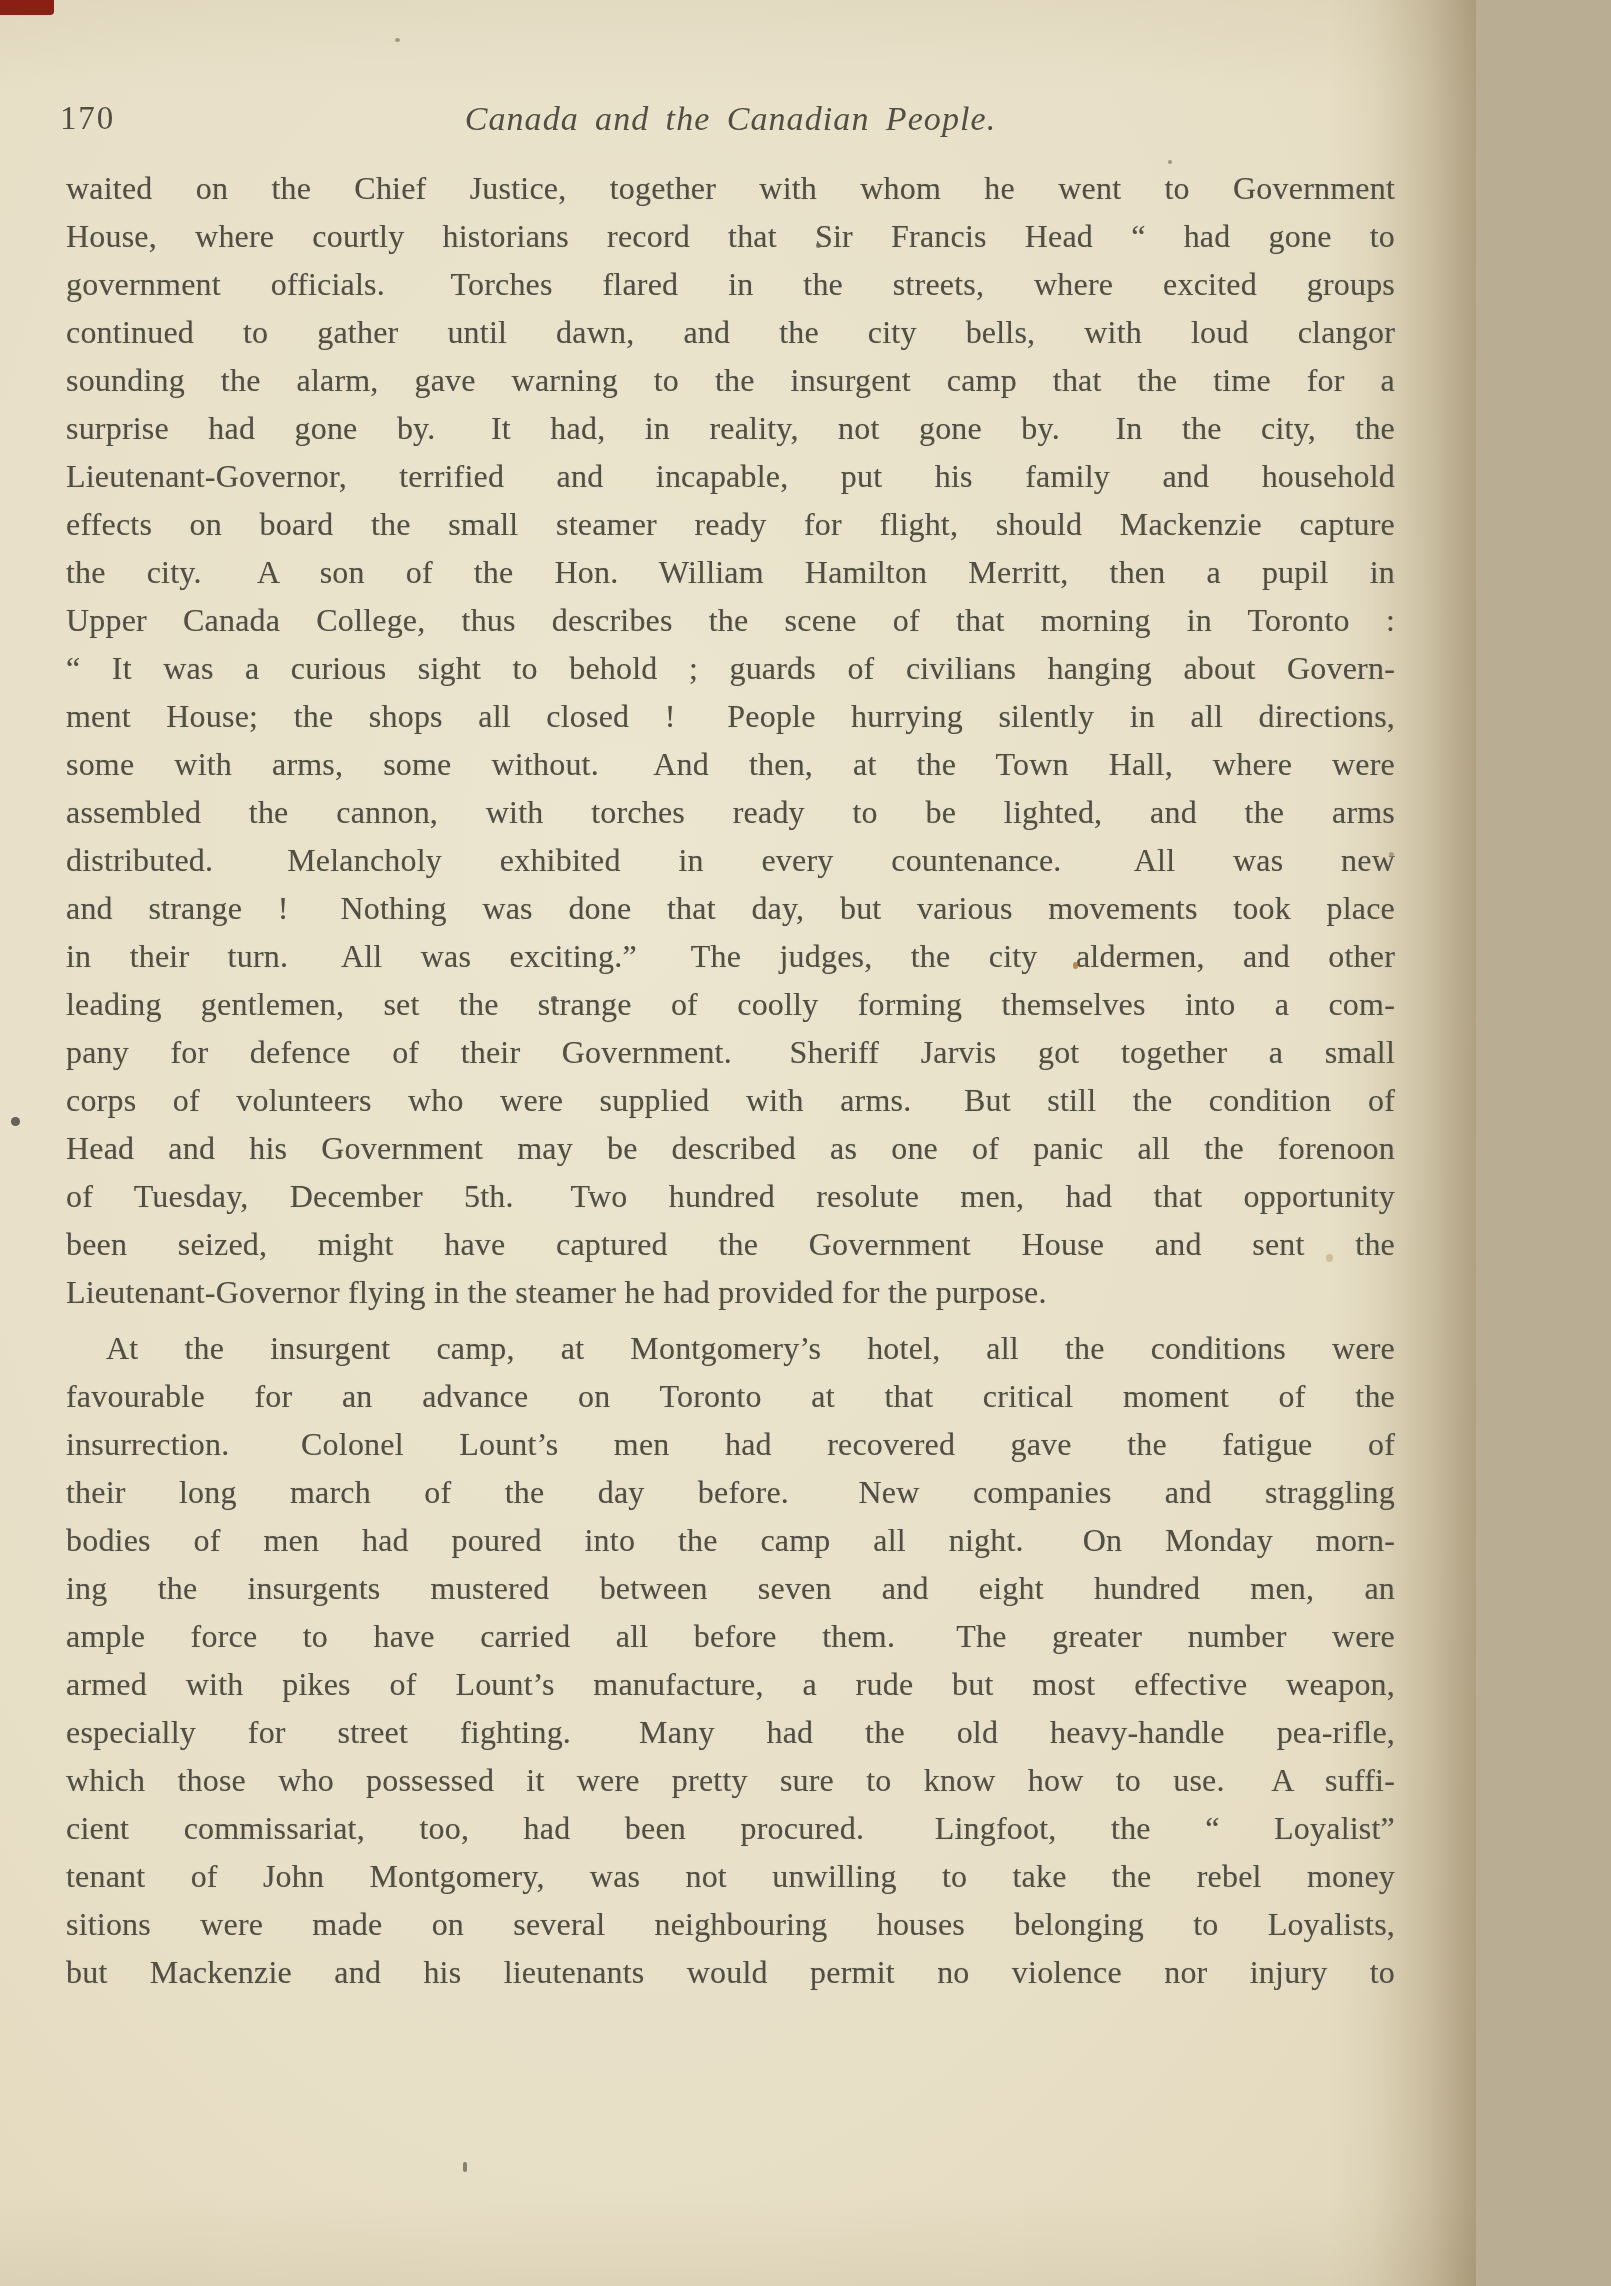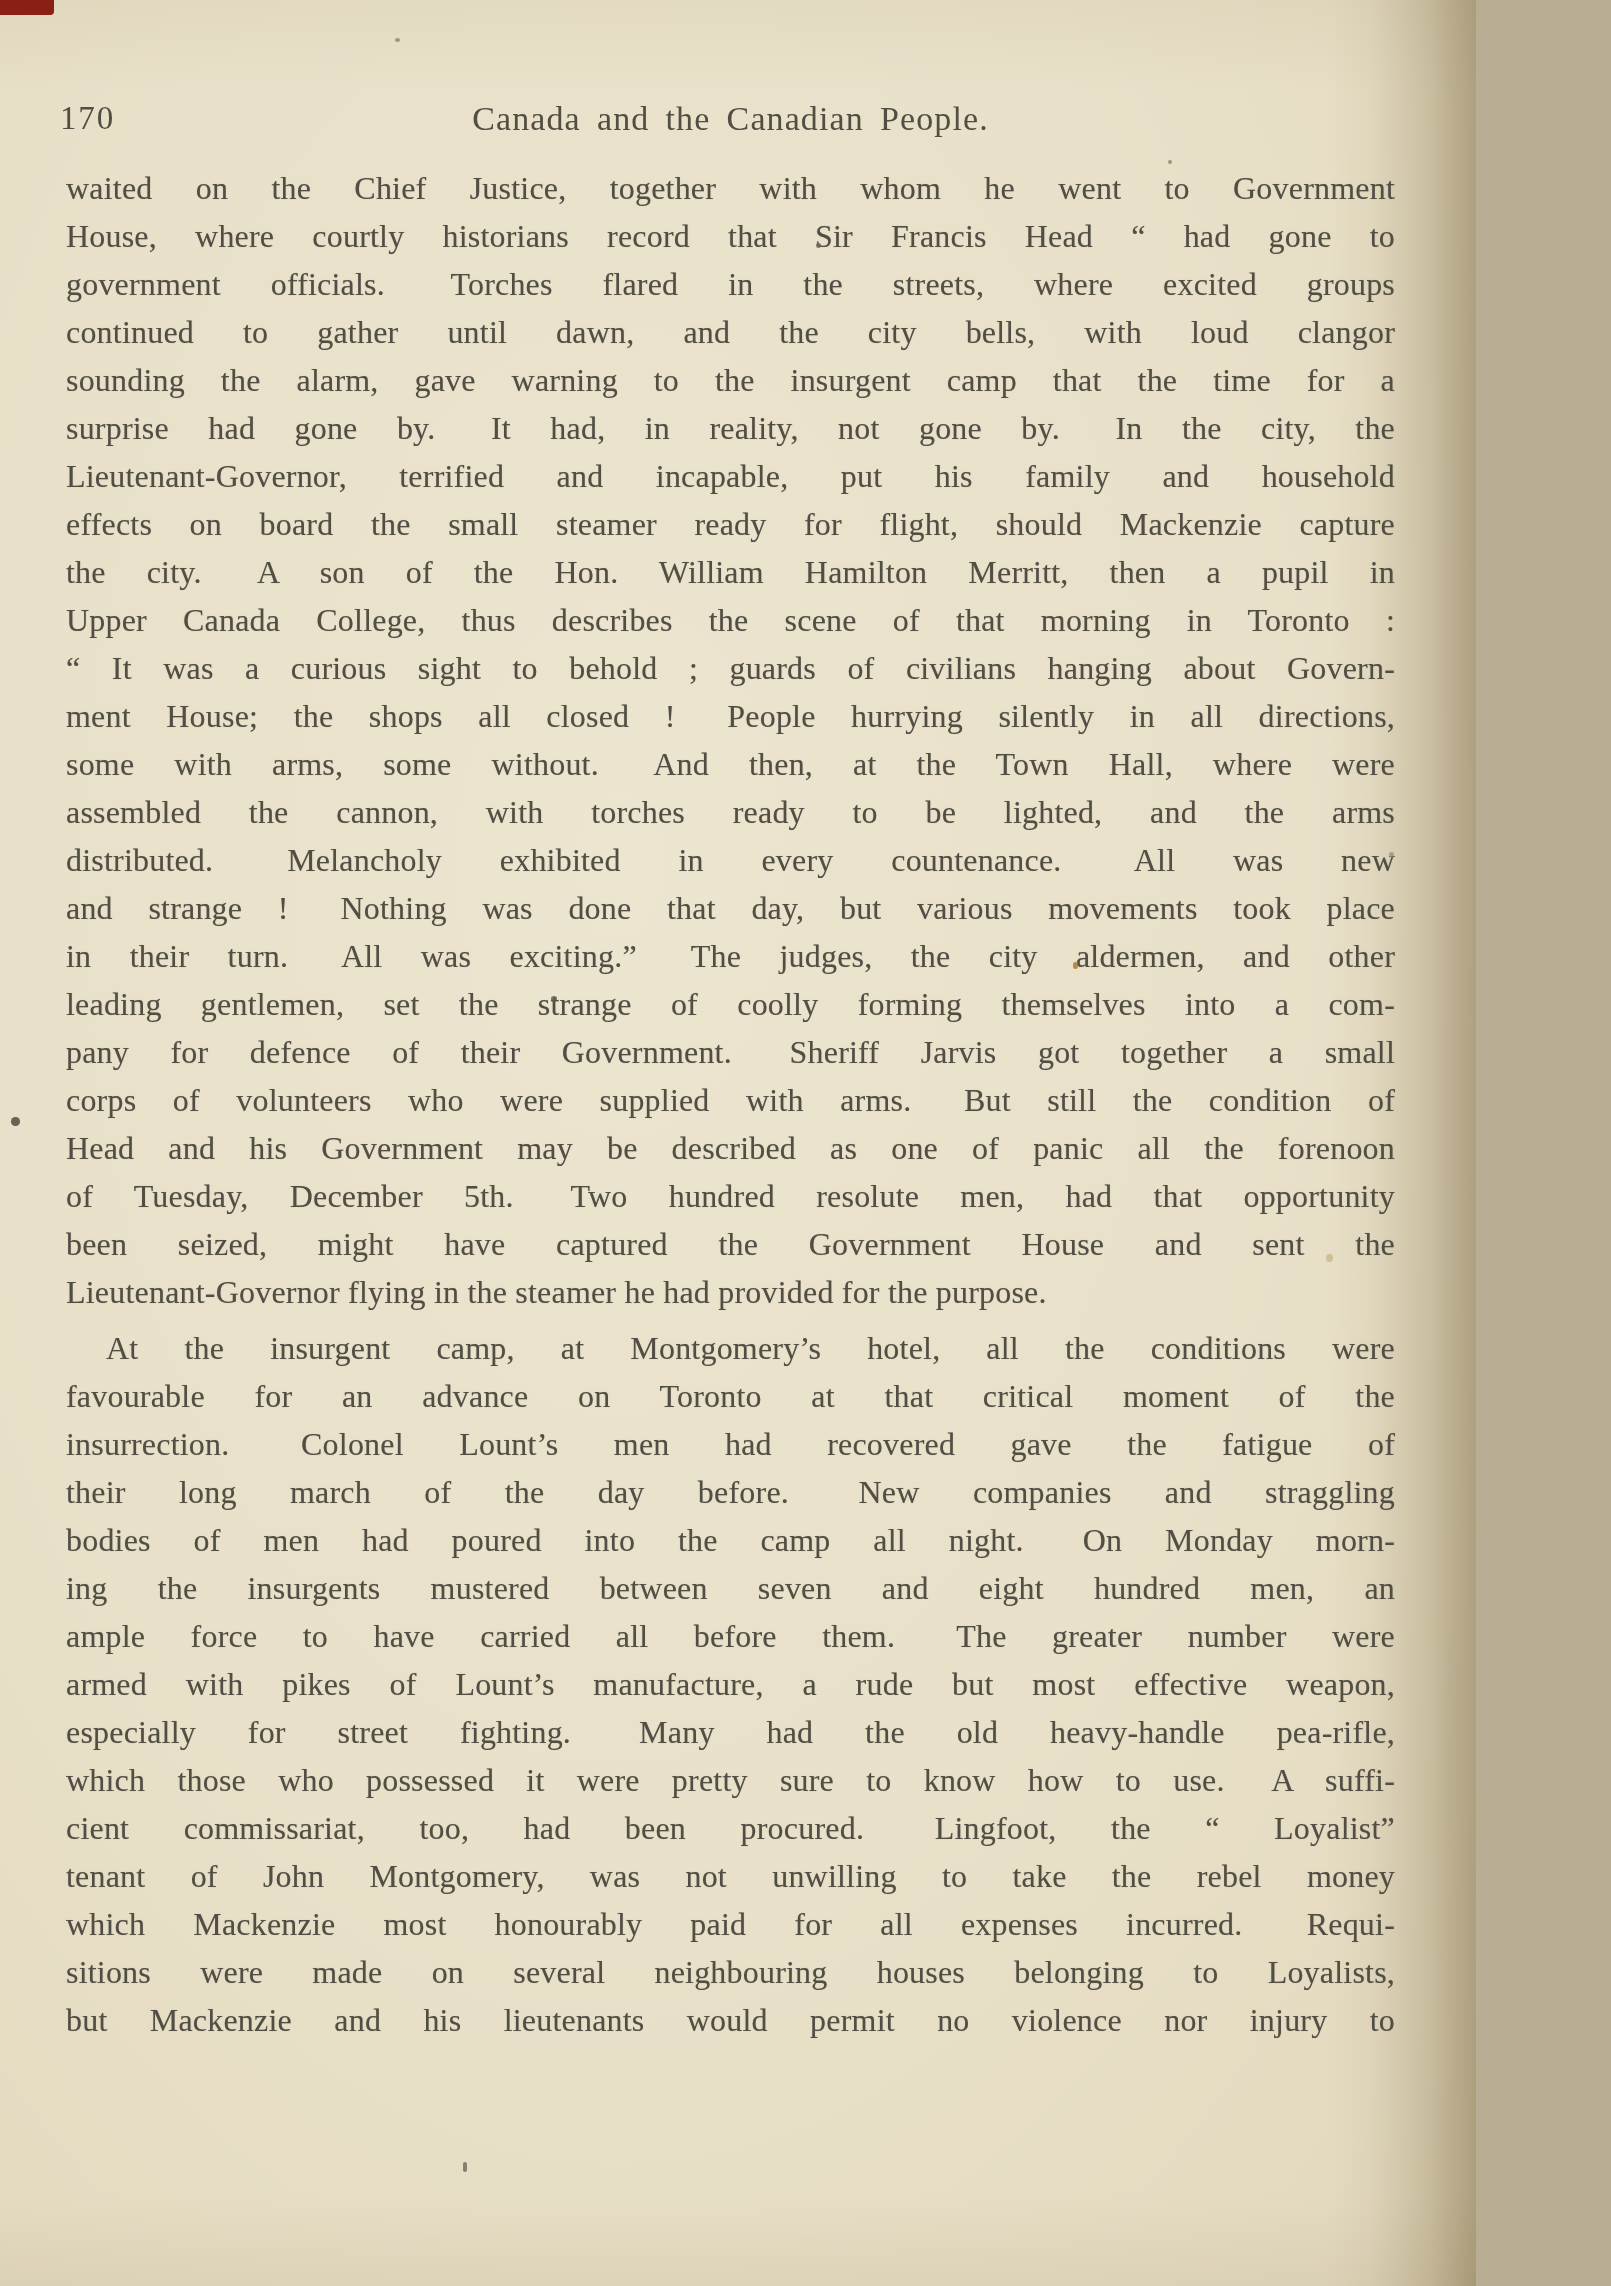--- a/index.html
+++ b/index.html
@@ -27,20 +27,21 @@
   .running-head{
     position:absolute;top:96px;left:58px;width:1345px;height:45px;
     font-size:33px;line-height:45px;
   }
   .page-num{
     position:absolute;left:1.9px;top:0;
     letter-spacing:1.9px;
   }
   .running-title{
     display:block;text-align:center;
+    font-style:italic;
     letter-spacing:1.1px;word-spacing:6.6px;
     font-size:34px;
   }
   .body-text{
     position:absolute;top:156px;left:58px;width:1345px;
     font-size:32px;
     text-shadow:0 0 0.9px rgba(81,78,68,0.35);
   }
   .para{margin:8px;padding:0;}
   .line{
@@ -99,21 +100,20 @@
         <div class="line">insurrection.  Colonel Lount’s men had recovered gave the fatigue of</div>
         <div class="line">their long march of the day before.  New companies and straggling</div>
         <div class="line">bodies of men had poured into the camp all night.  On Monday morn-</div>
         <div class="line">ing the insurgents mustered between seven and eight hundred men, an</div>
         <div class="line">ample force to have carried all before them.  The greater number were</div>
         <div class="line">armed with pikes of Lount’s manufacture, a rude but most effective weapon,</div>
         <div class="line">especially for street fighting.  Many had the old heavy-handle pea-rifle,</div>
         <div class="line">which those who possessed it were pretty sure to know how to use.  A suffi-</div>
         <div class="line">cient commissariat, too, had been procured.  Lingfoot, the “ Loyalist”</div>
         <div class="line">tenant of John Montgomery, was not unwilling to take the rebel money</div>
-        <div class="line">which Mackenzie most honourably paid for all expenses incurred.  Requi-</div>
         <div class="line">sitions were made on several neighbouring houses belonging to Loyalists,</div>
         <div class="line">but Mackenzie and his lieutenants would permit no violence nor injury to</div>
       </div>
     </main>
 <div class="speck" style="left: 816px; top: 243px; width: 4.7px; height: 4.7px; background: rgb(106, 103, 91); border-radius: 50%; opacity: 0.8;"></div>
     <div class="speck" style="left: 551px; top: 996px; width: 5.6px; height: 5.6px; background: rgb(93, 90, 78); border-radius: 50%; opacity: 0.8;"></div>
     <div class="speck" style="left: 1326px; top: 1254px; width: 6.6px; height: 7.5px; background: rgb(201, 184, 138); border-radius: 50%; opacity: 0.8;"></div>
     <div class="speck" style="left: 1073px; top: 962px; width: 4.7px; height: 6.6px; background: rgb(168, 116, 42); border-radius: 50%; opacity: 0.8;"></div>
     <div class="speck" style="left: 11.3px; top: 1117px; width: 8.5px; height: 8.5px; background: rgb(70, 68, 58); border-radius: 50%; opacity: 0.8;"></div>
     <div class="speck" style="left: 463px; top: 2162px; width: 3.8px; height: 10.4px; background: rgb(107, 104, 92); border-radius: 1.9px; opacity: 0.8;"></div>

